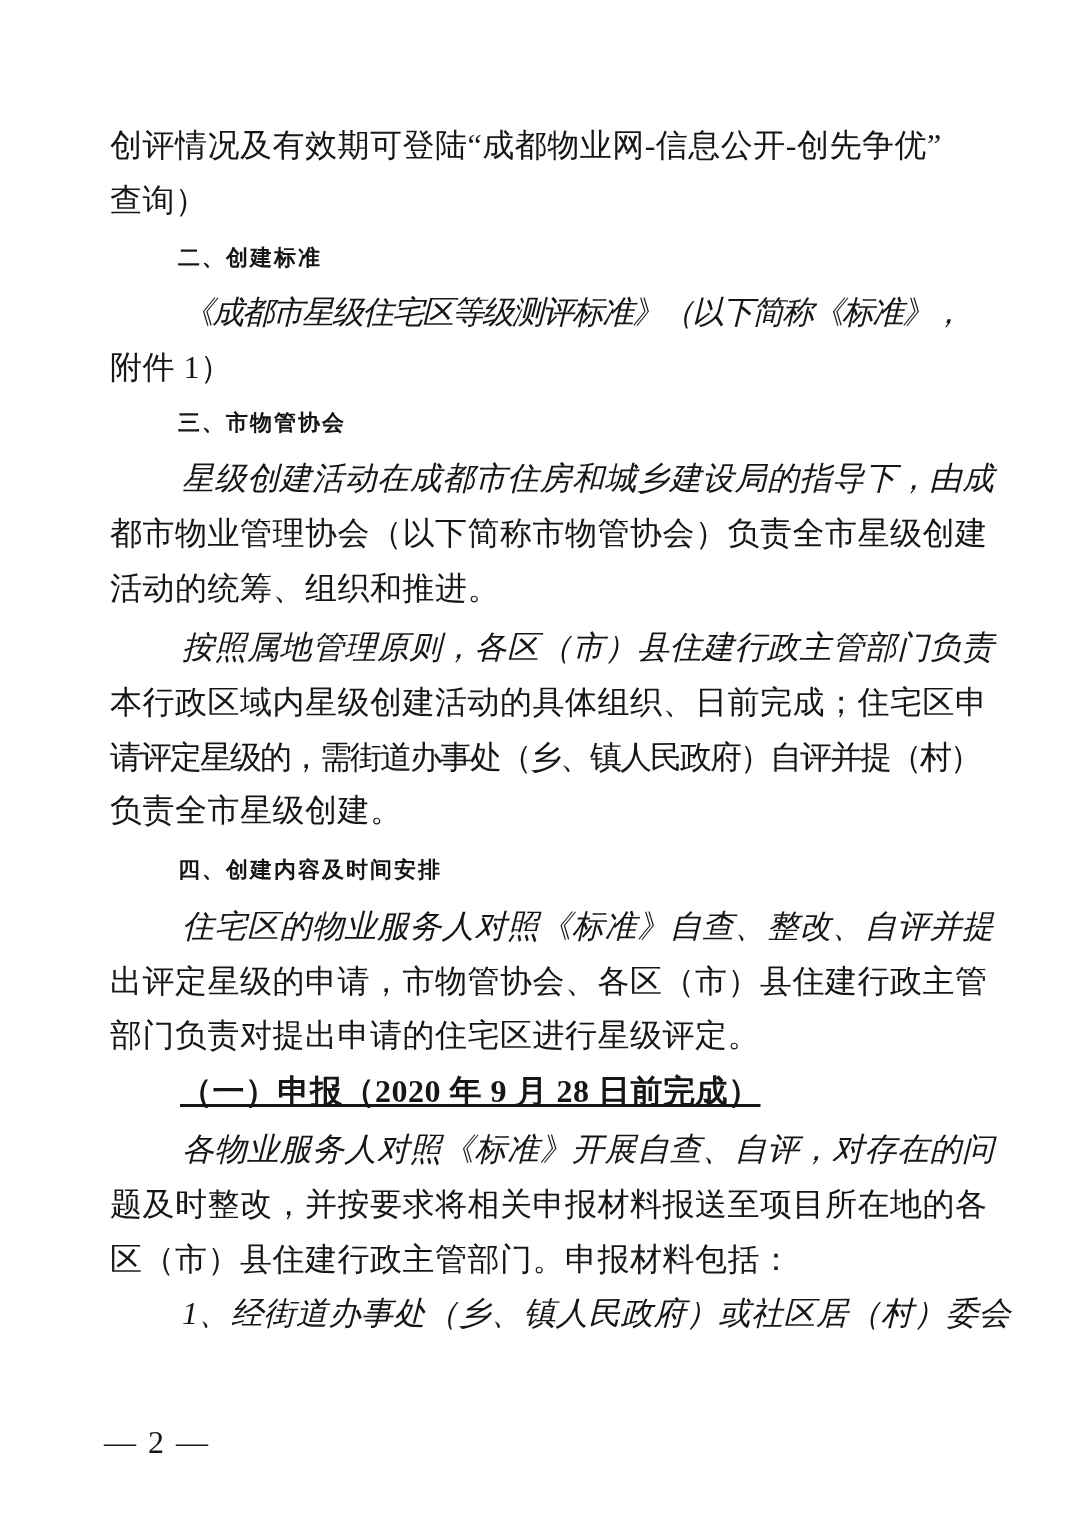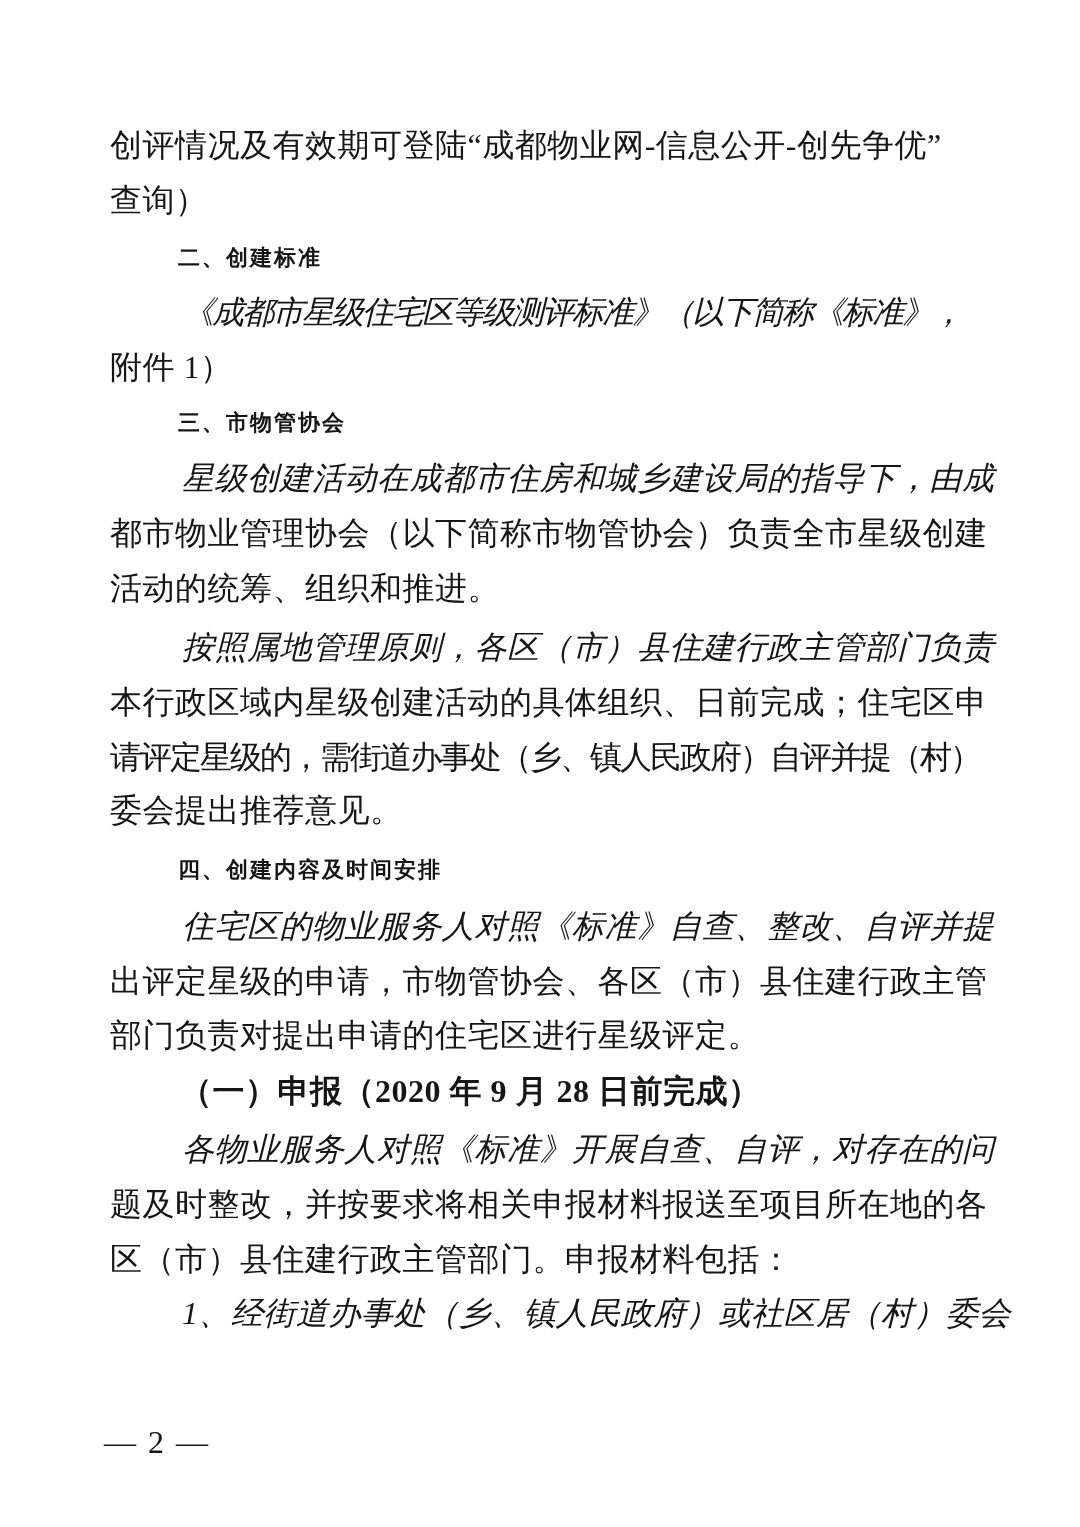--- a/index.html
+++ b/index.html
@@ -32,20 +32,21 @@
     left: 178px;
     font-family: "Liberation Sans", "DejaVu Sans", sans-serif;
     font-weight: bold;
     font-size: 22px;
     letter-spacing: 2px;
   }
   .subhead {
     left: 180px;
     font-weight: bold;
     letter-spacing: 0.5px;
+    text-decoration: underline;
   }
   .tight {
     letter-spacing: -2px;
   }
   .page-number {
     position: absolute;
     left: 104px;
     top: 1424px;
     font-size: 32px;
     letter-spacing: 2px;
@@ -60,21 +61,21 @@
   <div class="line heading" style="top:239px">二、创建标准</div>
   <div class="line indent tight" style="top:293px">《成都市星级住宅区等级测评标准》（以下简称《标准》，</div>
   <div class="line" style="top:348px">附件 1）</div>
   <div class="line heading" style="top:404px">三、市物管协会</div>
   <div class="line indent" style="top:459px">星级创建活动在成都市住房和城乡建设局的指导下，由成</div>
   <div class="line" style="top:514px">都市物业管理协会（以下简称市物管协会）负责全市星级创建</div>
   <div class="line" style="top:569px">活动的统筹、组织和推进。</div>
   <div class="line indent" style="top:628px">按照属地管理原则，各区（市）县住建行政主管部门负责</div>
   <div class="line" style="top:683px">本行政区域内星级创建活动的具体组织、日前完成；住宅区申</div>
   <div class="line tight" style="top:738px">请评定星级的，需街道办事处（乡、镇人民政府）自评并提（村）</div>
-  <div class="line" style="top:791px">委会提出推荐意见。</div>
+  <div class="line" style="top:791px">负责全市星级创建。</div>
   <div class="line heading" style="top:851px">四、创建内容及时间安排</div>
   <div class="line indent" style="top:907px">住宅区的物业服务人对照《标准》自查、整改、自评并提</div>
   <div class="line" style="top:962px">出评定星级的申请，市物管协会、各区（市）县住建行政主管</div>
   <div class="line" style="top:1016px">部门负责对提出申请的住宅区进行星级评定。</div>
   <div class="line subhead" style="top:1072px">（一）申报（2020 年 9 月 28 日前完成）</div>
   <div class="line indent" style="top:1130px">各物业服务人对照《标准》开展自查、自评，对存在的问</div>
   <div class="line" style="top:1185px">题及时整改，并按要求将相关申报材料报送至项目所在地的各</div>
   <div class="line" style="top:1240px">区（市）县住建行政主管部门。申报材料包括：</div>
   <div class="line indent" style="top:1294px">1、经街道办事处（乡、镇人民政府）或社区居（村）委会</div>
   <div class="page-number">— 2 —</div>

